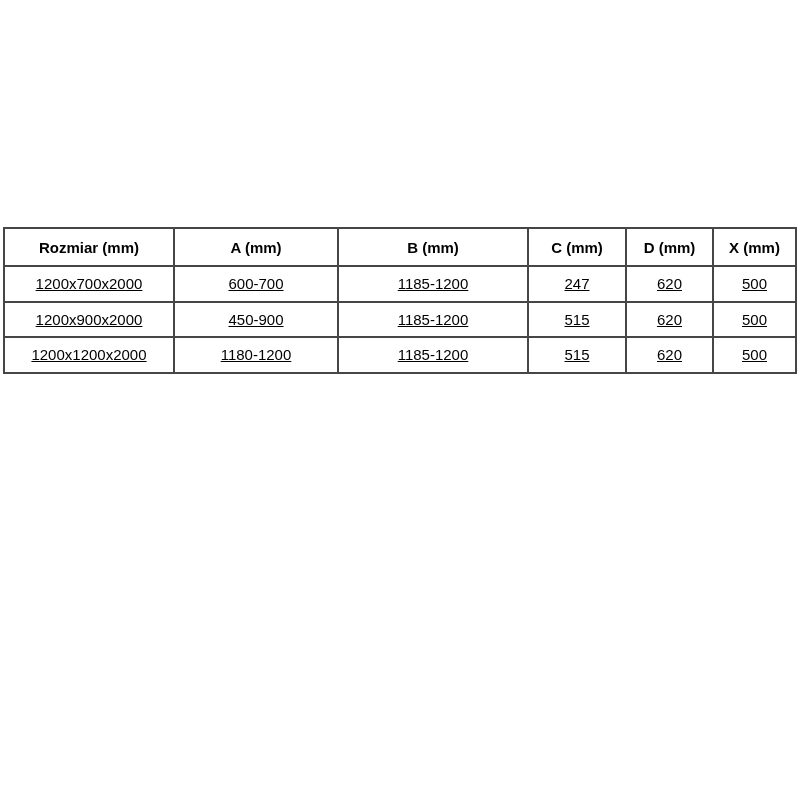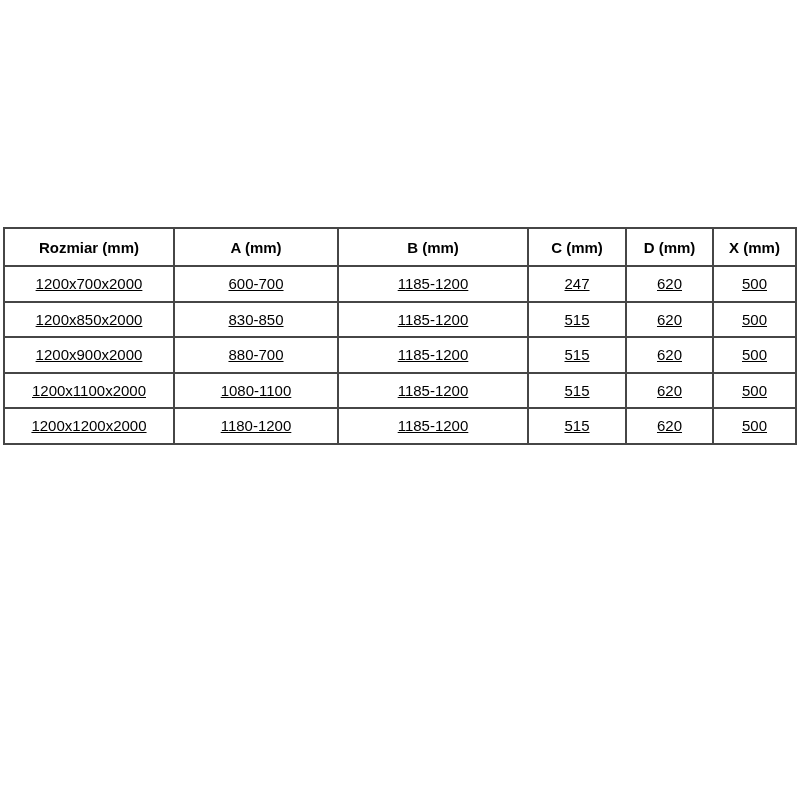--- a/index.html
+++ b/index.html
@@ -79,38 +79,22 @@
     <tbody>
         <tr>
           <td>1200x700x2000</td>
           <td>600-700</td>
           <td>1185-1200</td>
           <td>247</td>
           <td>620</td>
           <td>500</td>
         </tr>
         <tr>
-          <td>1200x850x2000</td>
-          <td>830-850</td>
-          <td>1185-1200</td>
-          <td>515</td>
-          <td>620</td>
-          <td>500</td>
-        </tr>
-        <tr>
           <td>1200x900x2000</td>
-          <td>880-700</td>
-          <td>1185-1200</td>
-          <td>515</td>
-          <td>620</td>
-          <td>500</td>
-        </tr>
-        <tr>
-          <td>1200x1100x2000</td>
-          <td>1080-1100</td>
+          <td>450-900</td>
           <td>1185-1200</td>
           <td>515</td>
           <td>620</td>
           <td>500</td>
         </tr>
         <tr>
           <td>1200x1200x2000</td>
           <td>1180-1200</td>
           <td>1185-1200</td>
           <td>515</td>

